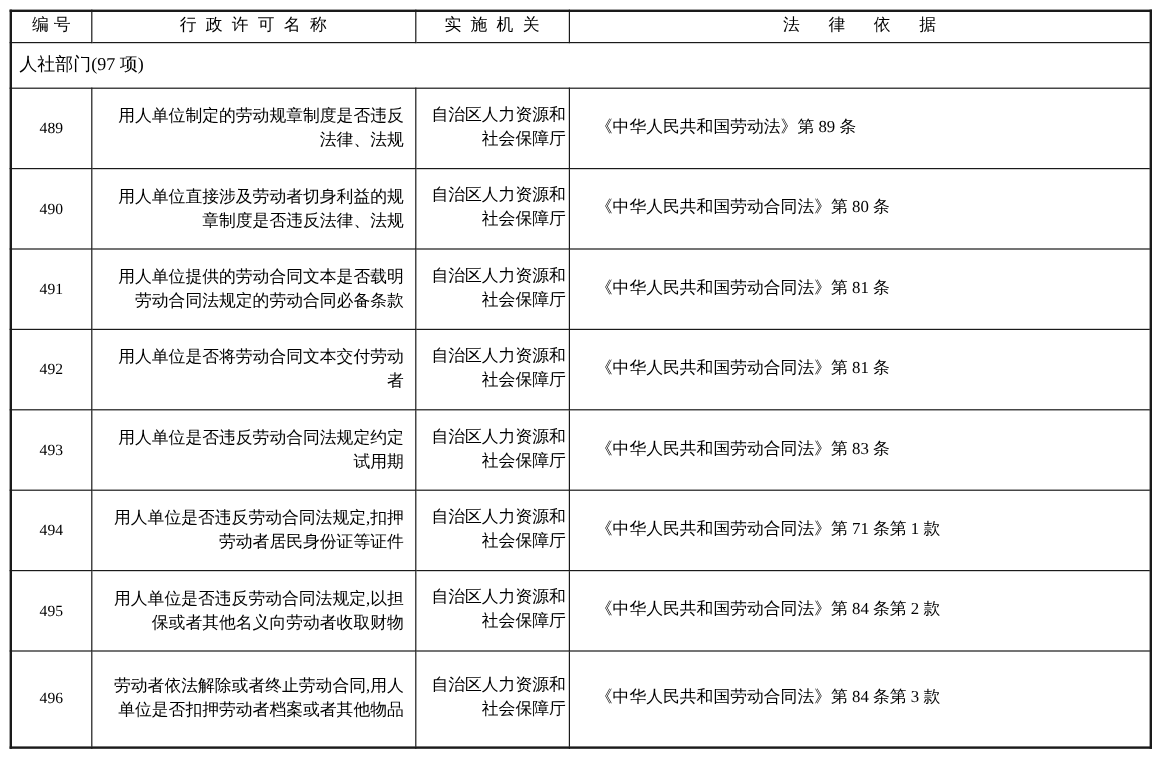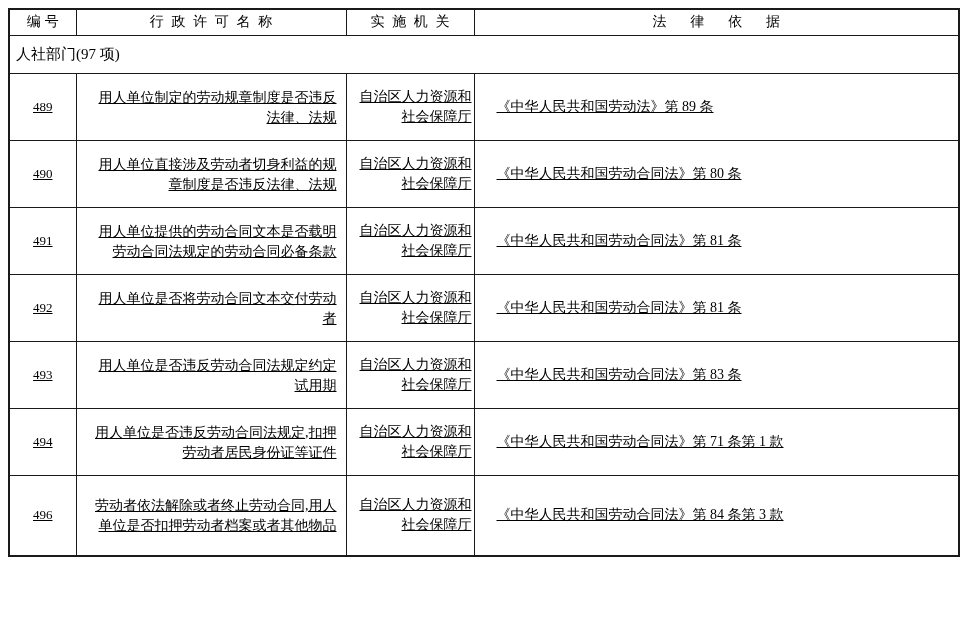--- a/index.html
+++ b/index.html
@@ -43,21 +43,21 @@
   th.h-agency { letter-spacing: 0.55em; text-indent: 0.55em; }
   th.h-basis  { letter-spacing: 1.70em; text-indent: 1.70em; }
 
   tr.section { height: 38px; }
   tr.section td {
     text-align: left;
     font-size: 15px;
     padding-left: 6px;
   }
 
-  tr.data { height: 67px; text-decoration: underline; }
+  tr.data { height: 67px; }
   tr.data.tall { height: 81px; }
 
   td.no {
     text-align: center;
     font-size: 13px;
     padding: 2px 2px;
   }
   td.name {
     text-align: right;
     padding: 4px 9px 2px 9px;
@@ -128,20 +128,26 @@
       <td class="basis">《中华人民共和国劳动合同法》第 83 条</td>
     </tr>
 
     <tr class="data">
       <td class="no">494</td>
       <td class="name">用人单位是否违反劳动合同法规定,扣押劳动者居民身份证等证件</td>
       <td class="agency">自治区人力资源和社会保障厅</td>
       <td class="basis">《中华人民共和国劳动合同法》第 71 条第 1 款</td>
     </tr>
 
+    <tr class="data">
+      <td class="no">495</td>
+      <td class="name">用人单位是否违反劳动合同法规定,以担保或者其他名义向劳动者收取财物</td>
+      <td class="agency">自治区人力资源和社会保障厅</td>
+      <td class="basis">《中华人民共和国劳动合同法》第 84 条第 2 款</td>
+    </tr>
 
     <tr class="data tall">
       <td class="no">496</td>
       <td class="name">劳动者依法解除或者终止劳动合同,用人单位是否扣押劳动者档案或者其他物品</td>
       <td class="agency">自治区人力资源和社会保障厅</td>
       <td class="basis">《中华人民共和国劳动合同法》第 84 条第 3 款</td>
     </tr>
   </tbody>
 </table>
 

